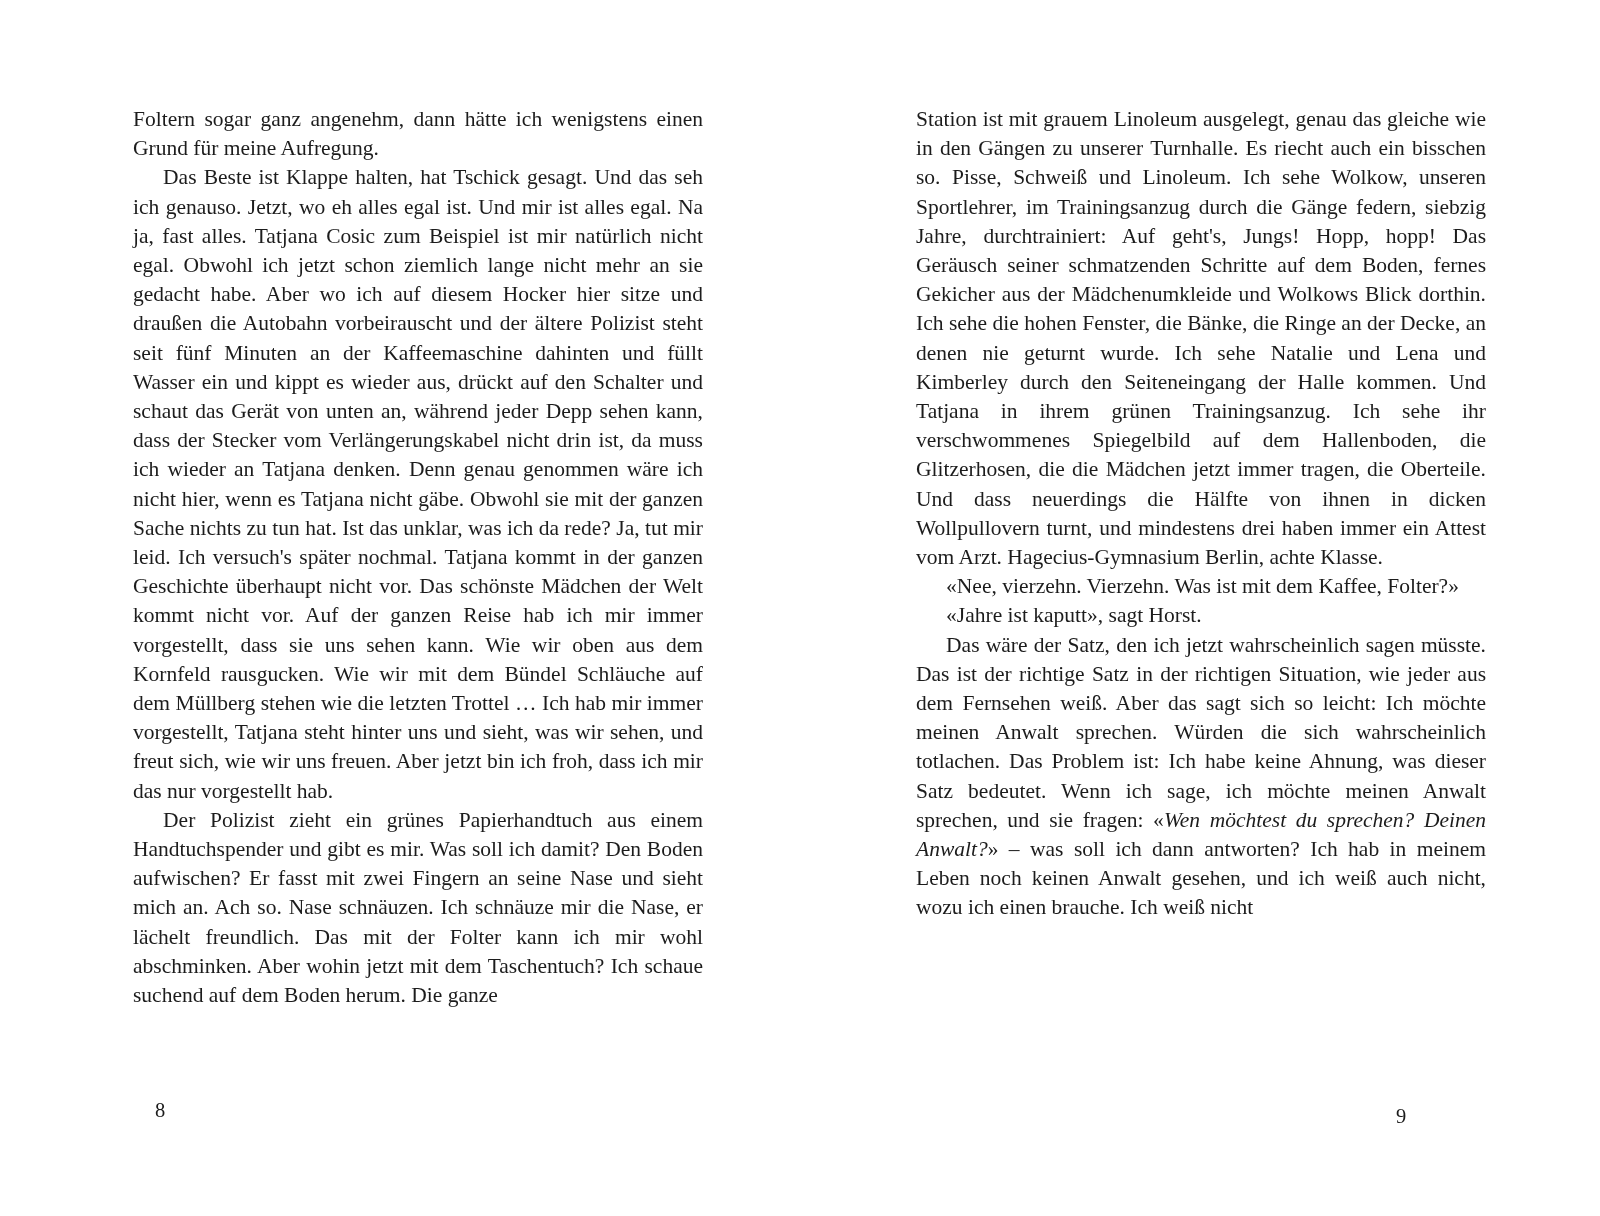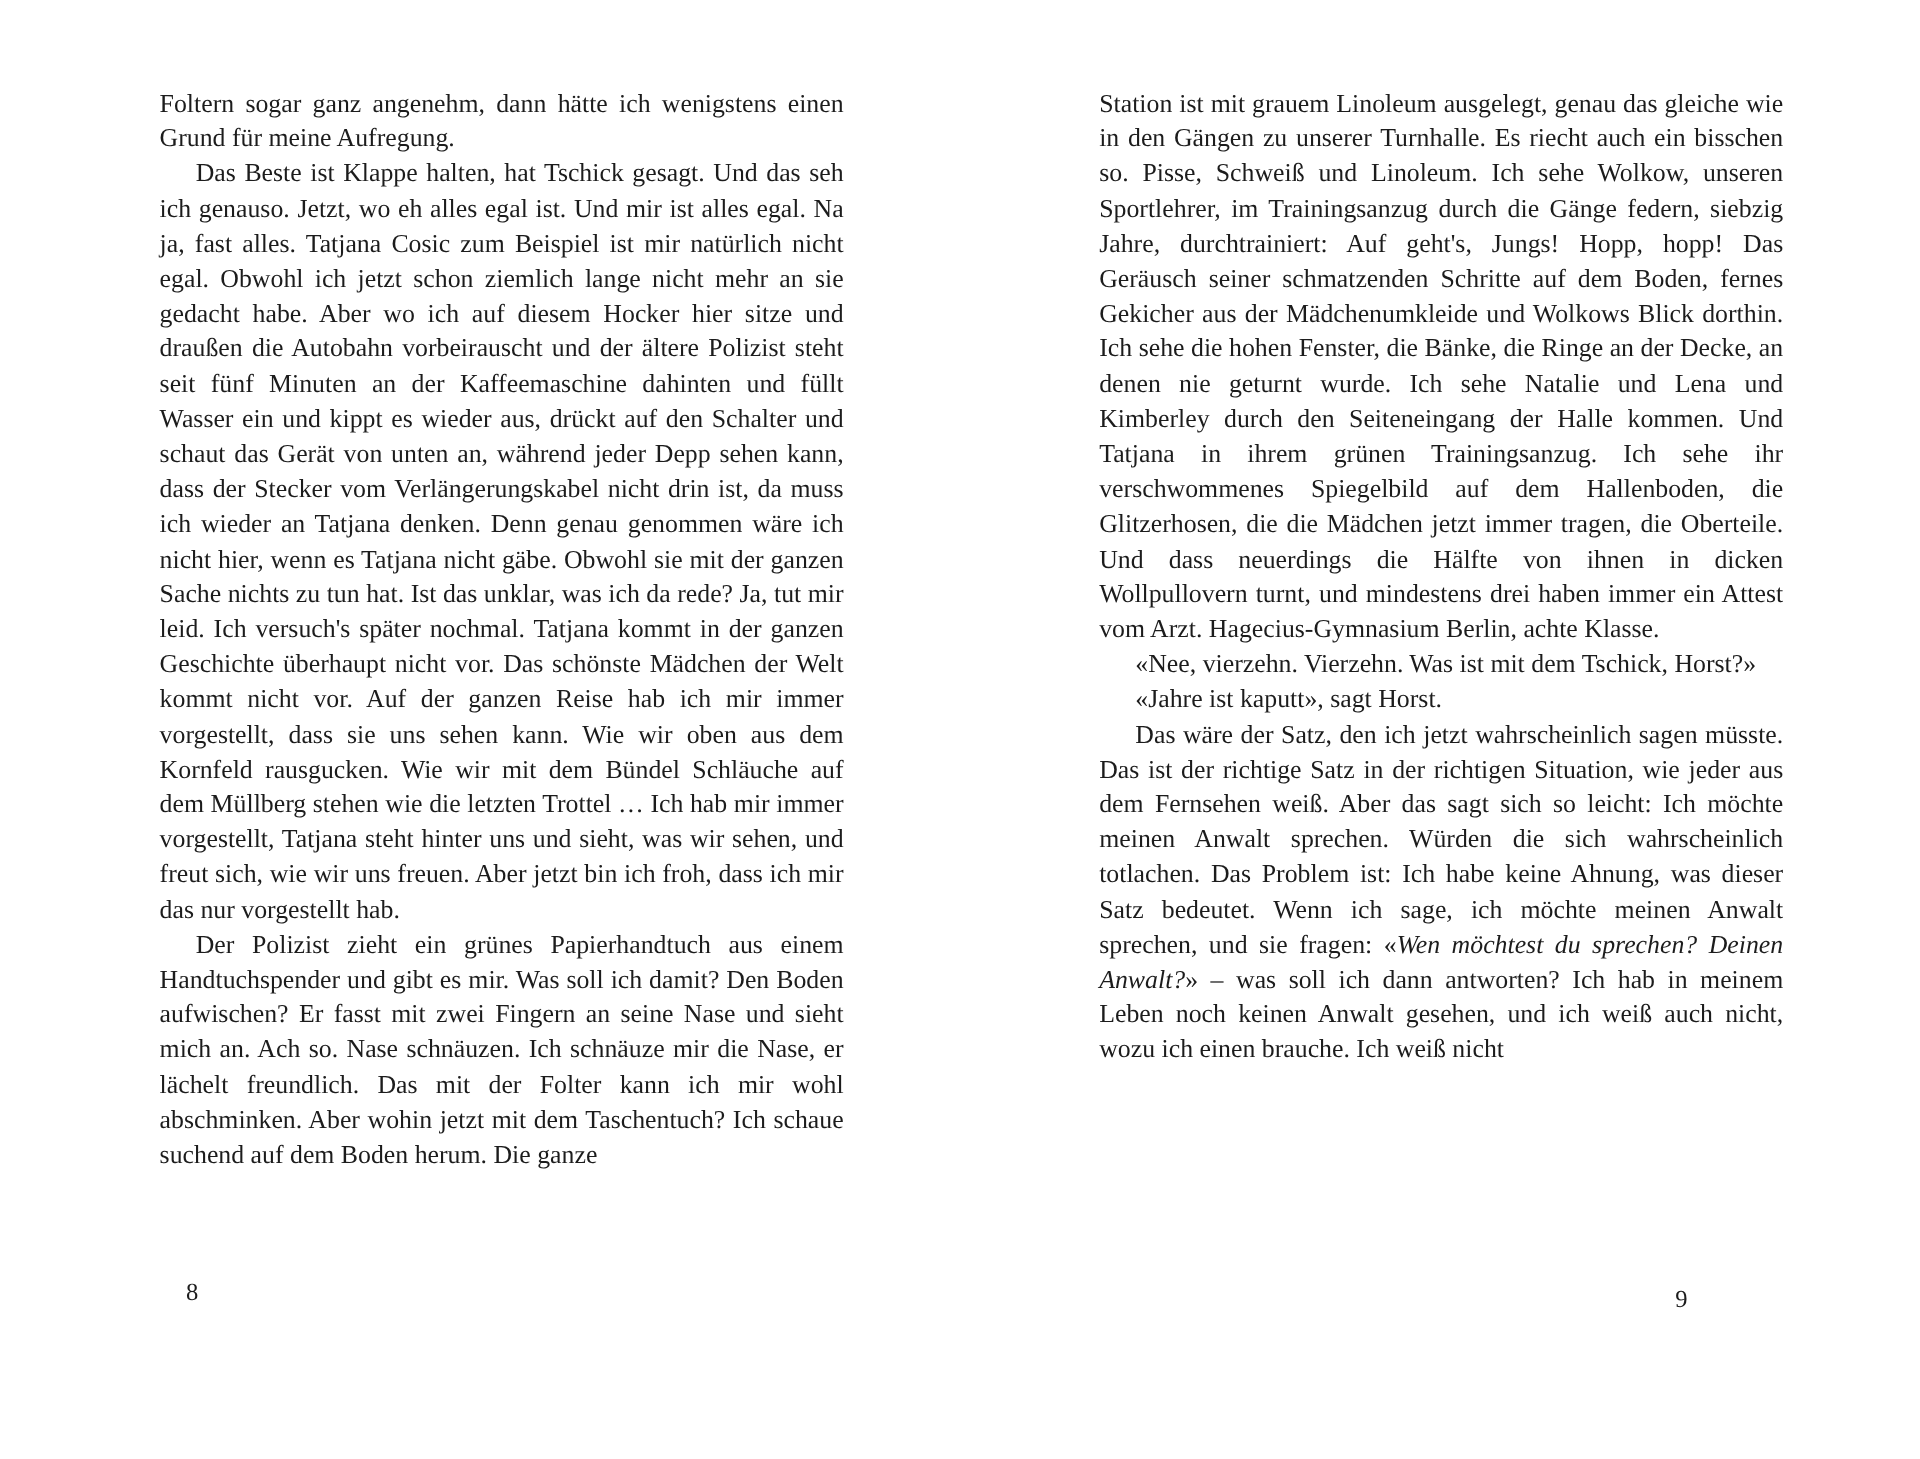--- a/index.html
+++ b/index.html
@@ -11,20 +11,21 @@
     height: 1216px;
     background: #ffffff;
     position: relative;
     overflow: hidden;
     font-family: "Liberation Serif", "DejaVu Serif", serif;
     color: #1c1c1c;
   }
   .spread {
     position: absolute;
     inset: 0;
+    margin-top: 33px;
   }
   .page-text {
     position: absolute;
     top: 72px;
     width: 570px;
     text-align: justify;
     font-size: 21.5px;
     line-height: 29.2px;
     hyphens: auto;
     -webkit-hyphens: auto;
@@ -53,19 +54,19 @@
 
   <div class="page-text left-text">
     <p class="para">Foltern sogar ganz angenehm, dann hätte ich wenigstens einen Grund für meine Aufregung.</p>
     <p class="para indent">Das Beste ist Klappe halten, hat Tschick gesagt. Und das seh ich genauso. Jetzt, wo eh alles egal ist. Und mir ist alles egal. Na ja, fast alles. Tatjana Cosic zum Beispiel ist mir natürlich nicht egal. Obwohl ich jetzt schon ziemlich lange nicht mehr an sie gedacht habe. Aber wo ich auf diesem Hocker hier sitze und draußen die Autobahn vorbeirauscht und der ältere Polizist steht seit fünf Minuten an der Kaffeemaschine dahinten und füllt Wasser ein und kippt es wieder aus, drückt auf den Schalter und schaut das Gerät von unten an, während jeder Depp sehen kann, dass der Stecker vom Verlängerungskabel nicht drin ist, da muss ich wieder an Tatjana denken. Denn genau genommen wäre ich nicht hier, wenn es Tatjana nicht gäbe. Obwohl sie mit der ganzen Sache nichts zu tun hat. Ist das unklar, was ich da rede? Ja, tut mir leid. Ich versuch's später nochmal. Tatjana kommt in der ganzen Geschichte überhaupt nicht vor. Das schönste Mädchen der Welt kommt nicht vor. Auf der ganzen Reise hab ich mir immer vorgestellt, dass sie uns sehen kann. Wie wir oben aus dem Kornfeld rausgucken. Wie wir mit dem Bündel Schläuche auf dem Müllberg stehen wie die letzten Trottel … Ich hab mir immer vorgestellt, Tatjana steht hinter uns und sieht, was wir sehen, und freut sich, wie wir uns freuen. Aber jetzt bin ich froh, dass ich mir das nur vorgestellt hab.</p>
     <p class="para indent">Der Polizist zieht ein grünes Papierhandtuch aus einem Handtuchspender und gibt es mir. Was soll ich damit? Den Boden aufwischen? Er fasst mit zwei Fingern an seine Nase und sieht mich an. Ach so. Nase schnäuzen. Ich schnäuze mir die Nase, er lächelt freundlich. Das mit der Folter kann ich mir wohl abschminken. Aber wohin jetzt mit dem Taschentuch? Ich schaue suchend auf dem Boden herum. Die ganze</p>
   </div>
   <div class="page-number left">8</div>
 
   <div class="page-text right-text">
     <p class="para">Station ist mit grauem Linoleum ausgelegt, genau das gleiche wie in den Gängen zu unserer Turnhalle. Es riecht auch ein bisschen so. Pisse, Schweiß und Linoleum. Ich sehe Wolkow, unseren Sportlehrer, im Trainingsanzug durch die Gänge federn, siebzig Jahre, durchtrainiert: Auf geht's, Jungs! Hopp, hopp! Das Geräusch seiner schmatzenden Schritte auf dem Boden, fernes Gekicher aus der Mädchenumkleide und Wolkows Blick dorthin. Ich sehe die hohen Fenster, die Bänke, die Ringe an der Decke, an denen nie geturnt wurde. Ich sehe Natalie und Lena und Kimberley durch den Seiteneingang der Halle kommen. Und Tatjana in ihrem grünen Trainingsanzug. Ich sehe ihr verschwommenes Spiegelbild auf dem Hallenboden, die Glitzerhosen, die die Mädchen jetzt immer tragen, die Oberteile. Und dass neuerdings die Hälfte von ihnen in dicken Wollpullovern turnt, und mindestens drei haben immer ein Attest vom Arzt. Hagecius-Gymnasium Berlin, achte Klasse.</p>
-    <p class="para indent">«Nee, vierzehn. Vierzehn. Was ist mit dem Tschick, Horst?»</p>
+    <p class="para indent">«Nee, vierzehn. Vierzehn. Was ist mit dem Kaffee, Folter?»</p>
     <p class="para indent">«Jahre ist kaputt», sagt Horst.</p>
     <p class="para indent"><span>Das wäre der Satz, den ich jetzt wahrscheinlich sagen müsste. Das ist der richtige Satz in der richtigen Situation, wie jeder aus dem Fernsehen weiß. Aber das sagt sich so leicht: Ich möchte meinen Anwalt sprechen. Würden die sich wahrscheinlich totlachen. Das Problem ist: Ich habe keine Ahnung, was dieser Satz bedeutet. Wenn ich sage, ich möchte meinen Anwalt sprechen, und sie fragen: «</span><span style="font-style: italic;">Wen möchtest du sprechen? Deinen Anwalt?</span><span>» – was soll ich dann antworten? Ich hab in meinem Leben noch keinen Anwalt gesehen, und ich weiß auch nicht, wozu ich einen brauche. Ich weiß nicht</span></p>
   </div>
   <div class="page-number right">9</div>
 
 </div>
 
 </body></html>

